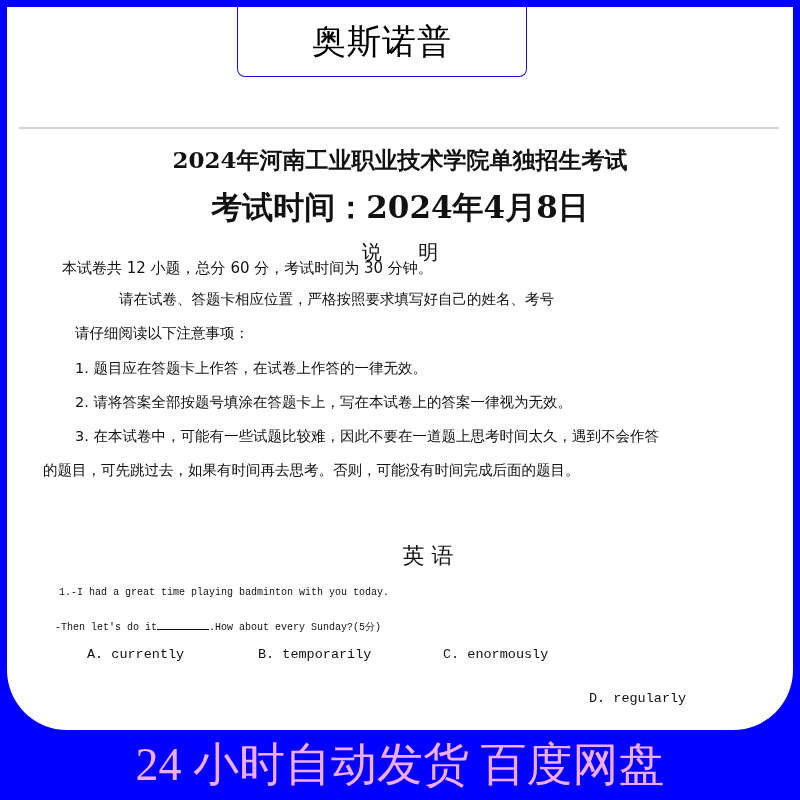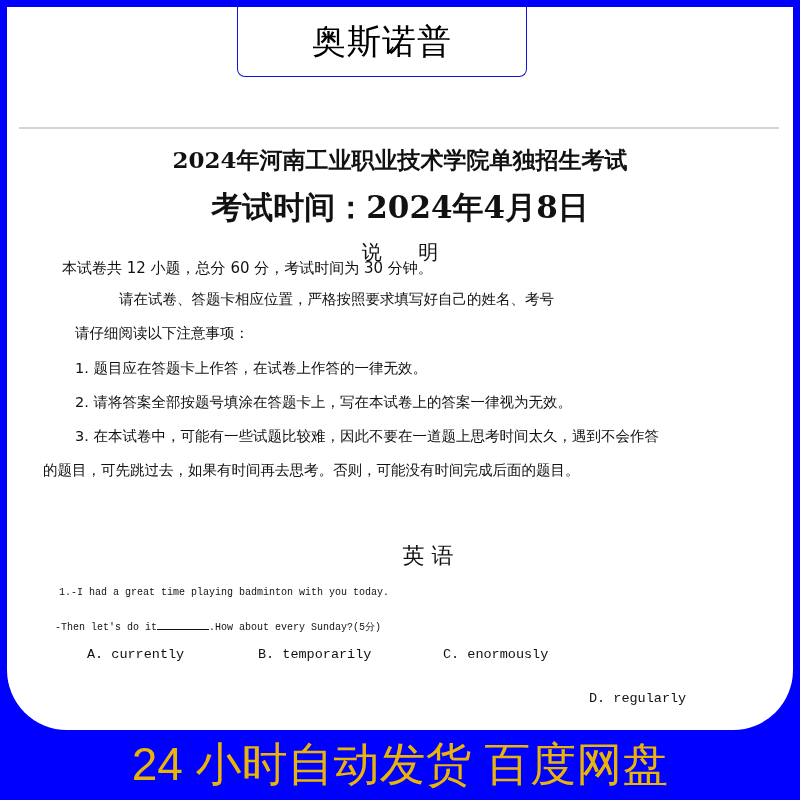--- a/index.html
+++ b/index.html
@@ -20,21 +20,21 @@
   .doc { position: absolute; left: 0; top: 0; width: 786px; color: #111; }
   .title1 { position: absolute; left: 0; width: 786px; top: 138px; text-align: center; font-size: 23px; font-weight: bold; font-family: "DejaVu Serif", serif; }
   .title2 { position: absolute; left: 0; width: 786px; top: 180px; text-align: center; font-size: 31px; font-weight: bold; font-family: "DejaVu Serif", serif; }
   .title3 { position: absolute; left: 0; width: 786px; top: 224px; text-align: center; font-size: 20px; font-family: "DejaVu Serif", serif; word-spacing: 30px; margin-top: 8px; }
   .p { position: absolute; font-size: 14.5px; white-space: nowrap; font-family: "DejaVu Sans", sans-serif; }
   .subject { position: absolute; left: 0; width: 786px; top: 534px; text-align: center; font-size: 22px; font-family: "DejaVu Serif", serif; margin-left: 28px; }
   .q { position: absolute; font-family: "Liberation Mono", monospace; font-size: 10px; white-space: nowrap; }
   .blank { display: inline-block; width: 52px; border-bottom: 1px solid #111; height: 12px; vertical-align: baseline; }
   .opt { position: absolute; font-family: "Liberation Mono", monospace; font-size: 13.5px; top: 640px; white-space: nowrap; }
   .footer { position: absolute; left: 0; top: 730px; width: 800px; height: 70px; display: flex; align-items: center; justify-content: center; }
-  .footer-text { color: #eab308; font-size: 46px; font-family: Liberation Sans, sans-serif; letter-spacing: 0px; white-space: nowrap; }
+  .footer-text { color: #f0abfc; font-size: 46px; font-family: Liberation Serif, serif; letter-spacing: 0px; white-space: nowrap; }
 </style>
 </head>
 <body>
 
 <div class="sheet">
   <div class="brand-box">
     <span class="brand-text">奥斯诺普</span>
   </div>
   <div class="rule"></div>
 

